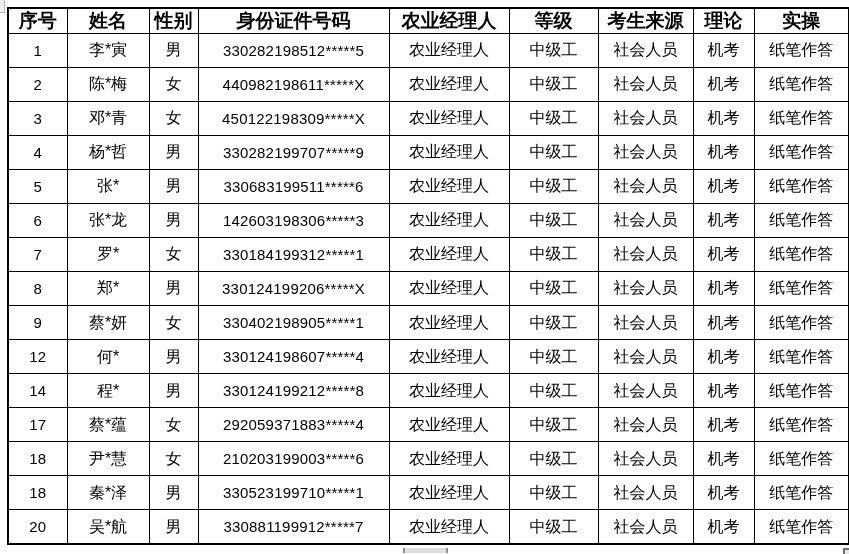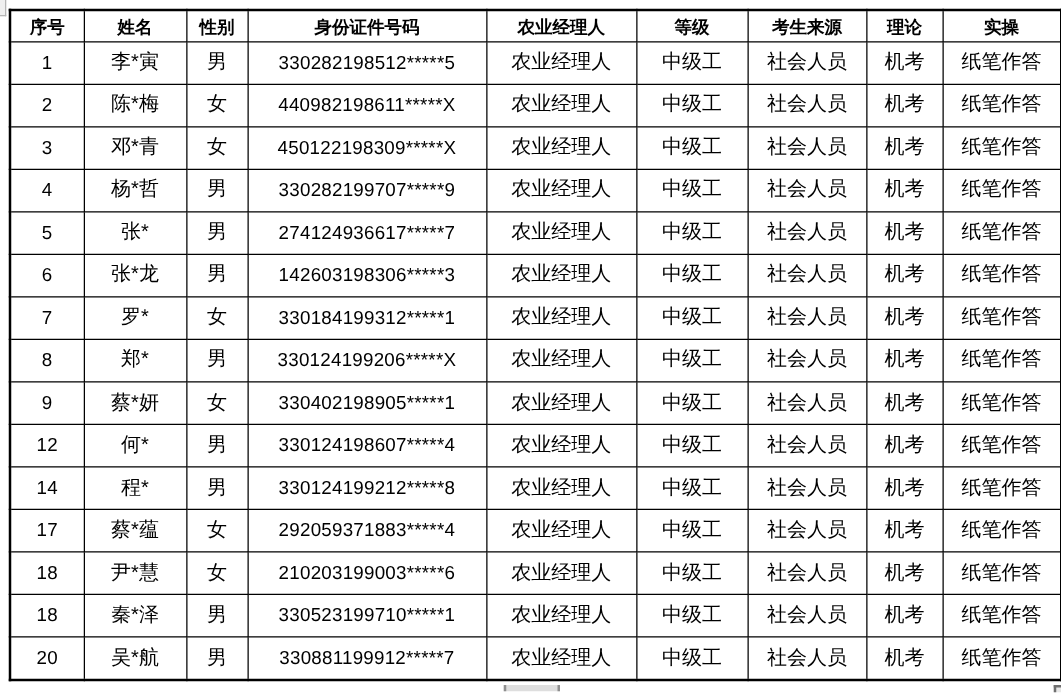--- a/index.html
+++ b/index.html
@@ -35,21 +35,21 @@
     text-align: center;
     vertical-align: middle;
     padding: 0 2px;
     overflow: hidden;
     white-space: nowrap;
     line-height: 1;
   }
   table.roster thead tr { height: 25px; }
   table.roster tbody tr { height: 25.65px; }
   table.roster th {
-    font-size: 14px;
+    font-size: 19px;
     font-weight: bold;
   }
   table.roster td {
     font-size: 16px;
     font-weight: normal;
   }
   table.roster td.num {
     font-size: 15px;
     letter-spacing: 0.2px;
   }
@@ -161,21 +161,21 @@
           <td>农业经理人</td>
           <td>中级工</td>
           <td>社会人员</td>
           <td>机考</td>
           <td>纸笔作答</td>
         </tr>
         <tr>
           <td class="num">5</td>
           <td>张*</td>
           <td>男</td>
-          <td class="num">274124936617*****7</td>
+          <td class="num">330683199511*****6</td>
           <td>农业经理人</td>
           <td>中级工</td>
           <td>社会人员</td>
           <td>机考</td>
           <td>纸笔作答</td>
         </tr>
         <tr>
           <td class="num">6</td>
           <td>张*龙</td>
           <td>男</td>

